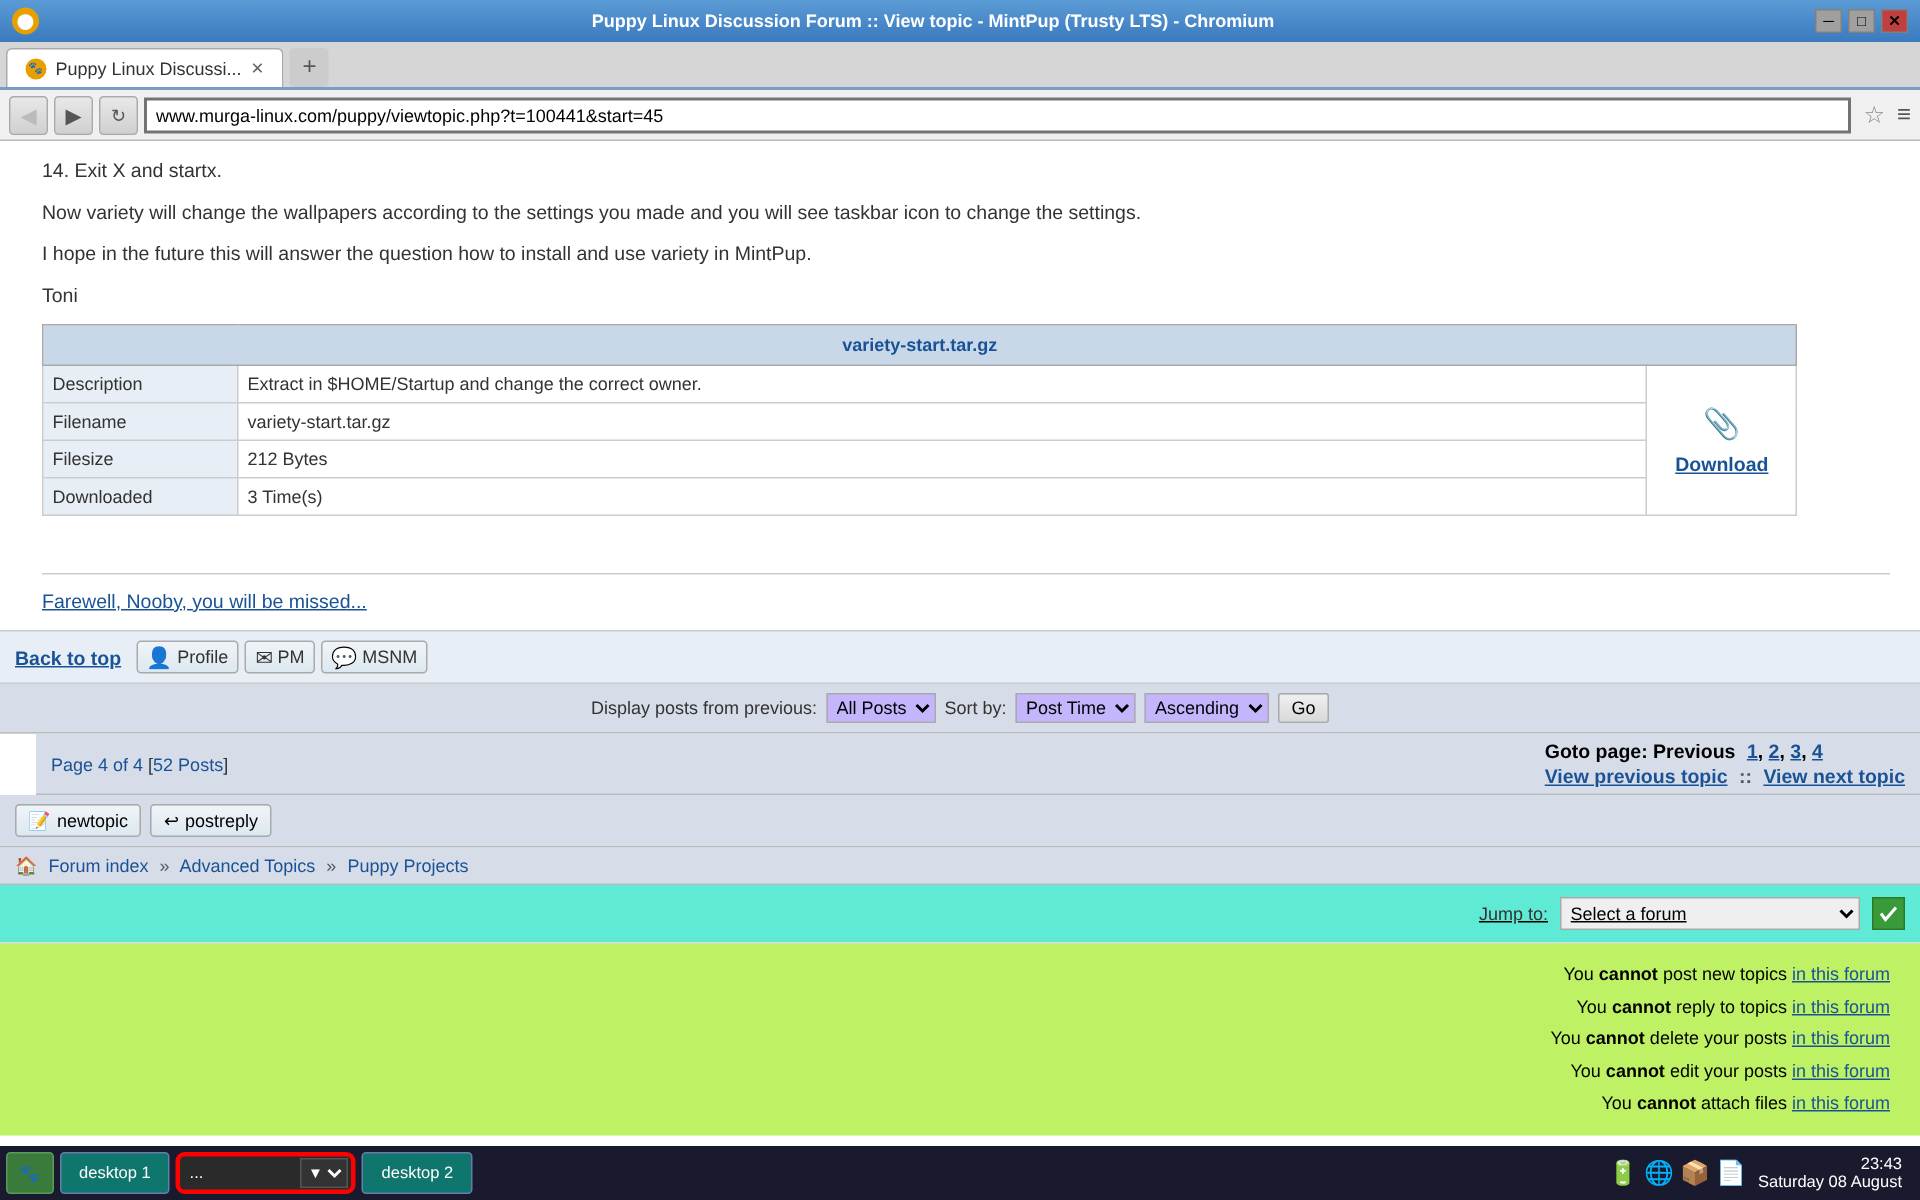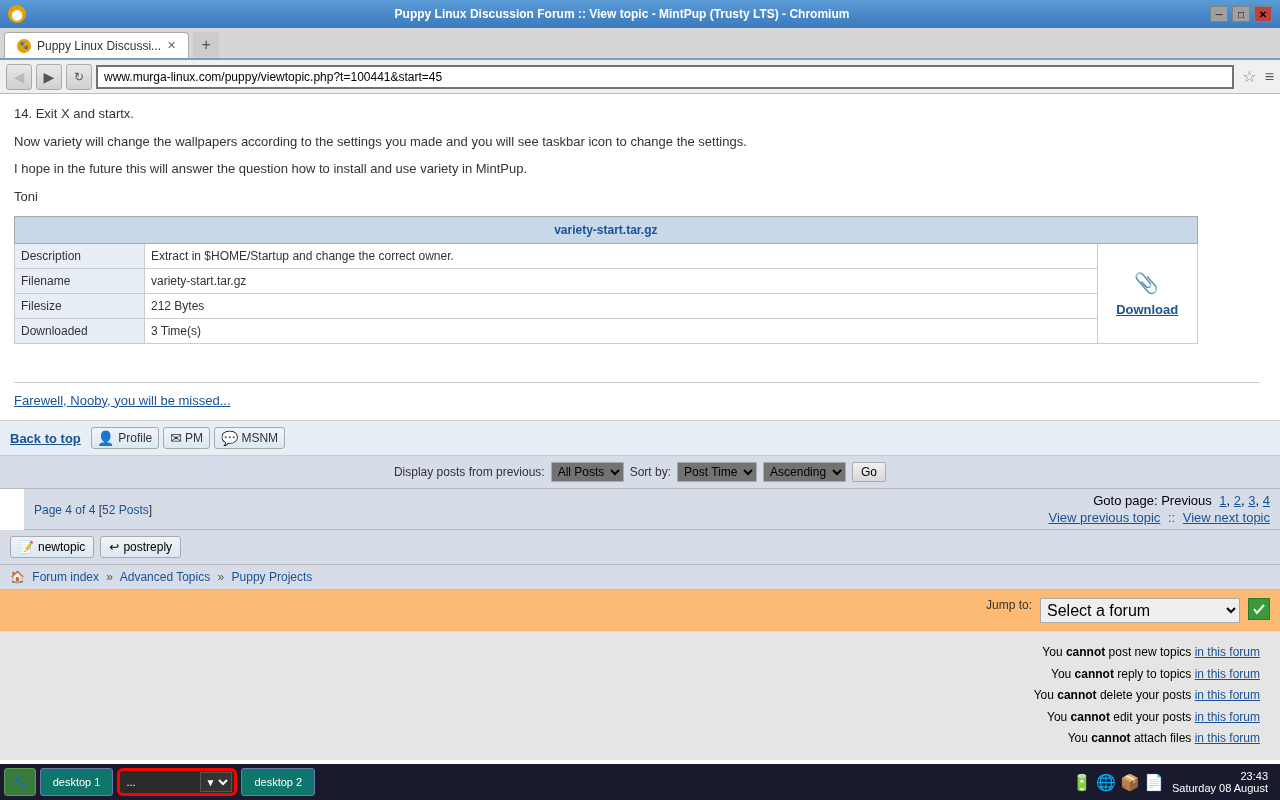--- a/index.html
+++ b/index.html
@@ -102,21 +102,21 @@
     }
 
     .content-area {
       background: white;
       margin: 0;
       flex: 1;
       overflow-y: auto;
     }
 
     .post-content {
-      padding: 10px 20px 10px 14px;
+      padding: 10px 20px 10px 28px;
       font-size: 13px;
       color: #333;
       line-height: 1.5;
       border-radius: 11px;
     }
 
     .post-content p { margin-bottom: 8px; }
 
     
     .attachment-table {
@@ -191,21 +191,21 @@
       display: flex;
       align-items: center;
       justify-content: center;
       gap: 6px;
       border-bottom: 1px solid #bbb;
     }
     .pagination-bar label { font-size: 12px; color: #333; }
     .pag-select {
       font-size: 12px;
       border: 1px solid #aaa;
-      background: #737373;
+      background: #c4b5fd;
       padding: 1px 2px;
     }
     .go-btn {
       background: linear-gradient(to bottom, #f0f0f0, #d8d8d8);
       border: 1px solid #aaa;
       padding: 2px 8px;
       font-size: 12px;
       cursor: pointer;
       border-radius: 2px;
     }
@@ -251,42 +251,43 @@
       padding: 5px 10px;
       font-size: 12px;
       border-bottom: 1px solid #bbb;
     }
     .breadcrumb-row .house-icon { color: #e8a000; margin-right: 4px; }
     .breadcrumb-row a { color: #1a5296; cursor: pointer; }
     .breadcrumb-row .sep { color: #555; margin: 0 4px; }
 
     
     .jump-forum-row {
-      background: #fdba74;
+      background: #5eead4;
       padding: 8px 10px;
       display: flex;
-      align-items: flex-start;
+      align-items: center;
       justify-content: flex-end;
       gap: 8px;
       border-bottom: 1px solid #ddd;
+      text-decoration: underline;
     }
     .jump-label { font-size: 12px; color: #333; }
-    .jump-select { font-size: 16px; border: 1px solid #aaa; padding: 2px; width: 200px; }
+    .jump-select { font-size: 12px; border: 1px solid #aaa; padding: 2px; width: 200px; }
     .jump-go-btn {
       background: #3a9a3a;
       border: 1px solid #2a7a2a;
       width: 22px; height: 22px;
       display: flex; align-items: center; justify-content: center;
       cursor: pointer;
     }
     .jump-go-btn svg { width: 14px; height: 14px; }
 
     
     .permissions-area {
-      background: #e5e5e5;
+      background: #bef264;
       padding: 10px 20px;
       text-align: right;
       font-size: 12px;
       line-height: 1.8;
     }
     .perm-line { display: block; }
     .perm-link { color: #1a5296; text-decoration: underline; }
 
     
     .taskbar {
@@ -451,21 +452,21 @@
       <button class="go-btn">Go</button>
     </div>
 
     <div class="bottom-nav">
       <div>
         <span class="page-info">
           <span>Page 4 of 4</span>
           [<span>52 Posts</span>]
         </span>
       </div>
-      <div style="display:flex; flex-direction:column; align-items:flex-end; gap:2px;">
+      <div style="display:flex; flex-direction:column; align-items:flex-start; gap:2px;font-weight:bold;">
         <div>
           <span>Goto page:</span>
           <a>Previous</a>
           <a style="color:#1a5296;text-decoration:underline;margin-left:4px;">1</a>,
           <a style="color:#1a5296;text-decoration:underline;">2</a>,
           <a style="color:#1a5296;text-decoration:underline;">3</a>,
           <a style="color:#1a5296;text-decoration:underline;">4</a>
         </div>
         <div>
           <a style="color:#1a5296;text-decoration:underline;">View previous topic</a>

